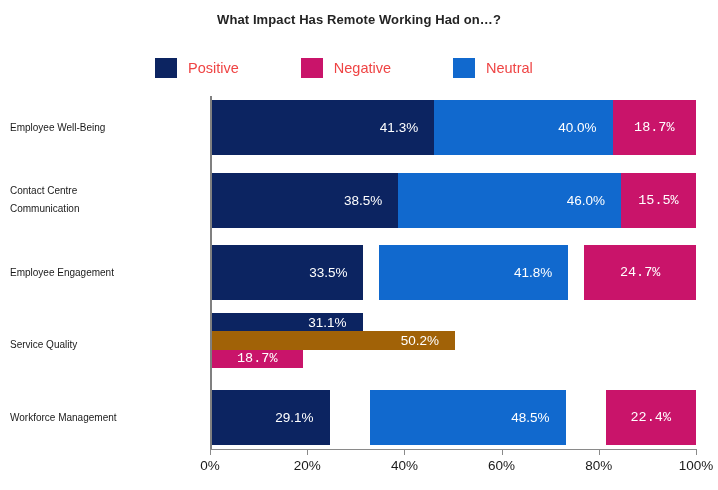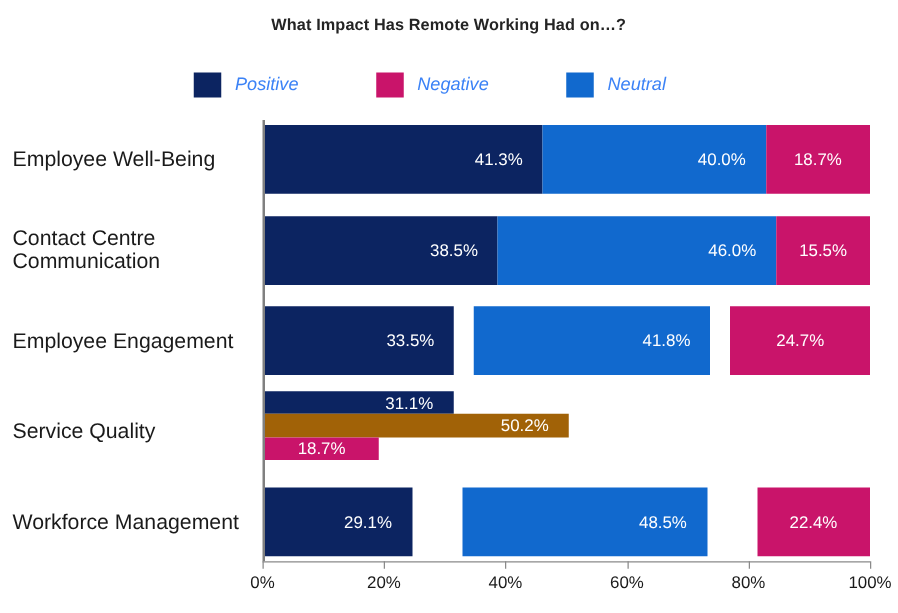--- a/index.html
+++ b/index.html
@@ -52,23 +52,22 @@
   }
   .legend-item:last-child { margin-right: 0; }
   .legend-swatch {
     width: 22px;
     height: 20px;
     margin-right: 11px;
     flex: 0 0 auto;
   }
   .legend-label {
     font-size: 14.5px;
-    color: #3b82f6;
+    color: #ef4444;
     white-space: nowrap;
-    font-style: italic;
   }
 
   
   .plot {
     position: absolute;
     left: 210px;
     top: 96px;
     width: 486px;
     height: 353px;
   }
@@ -100,28 +99,29 @@
     font-size: 13.5px;
     color: #ffffff;
     padding-right: 16px;
     white-space: nowrap;
   }
   .seg.last .seg-label {
     padding-right: 0;
   }
   .seg.last {
     justify-content: center;
+    font-family: Liberation Mono, monospace;
   }
 
   
   .cat-label {
     position: absolute;
     left: 10px;
     width: 196px;
-    font-size: 17px;
+    font-size: 10px;
     color: #1a1a1a;
     line-height: 18px;
     text-align: left;
   }
 
   
   .x-axis-line {
     position: absolute;
     left: 210px;
     top: 449px;

